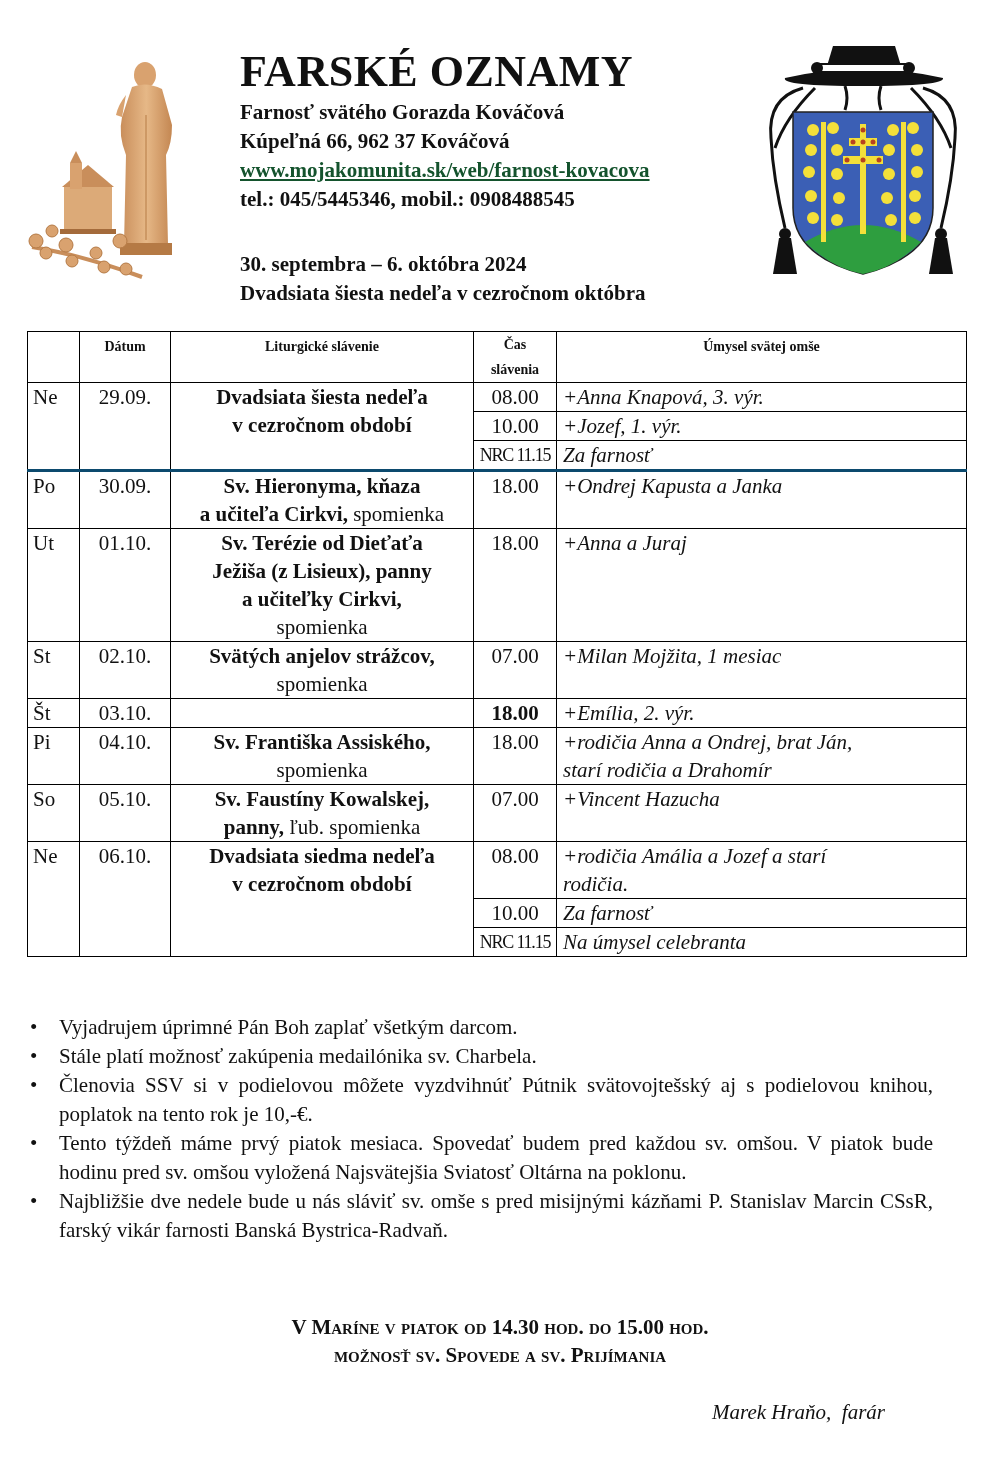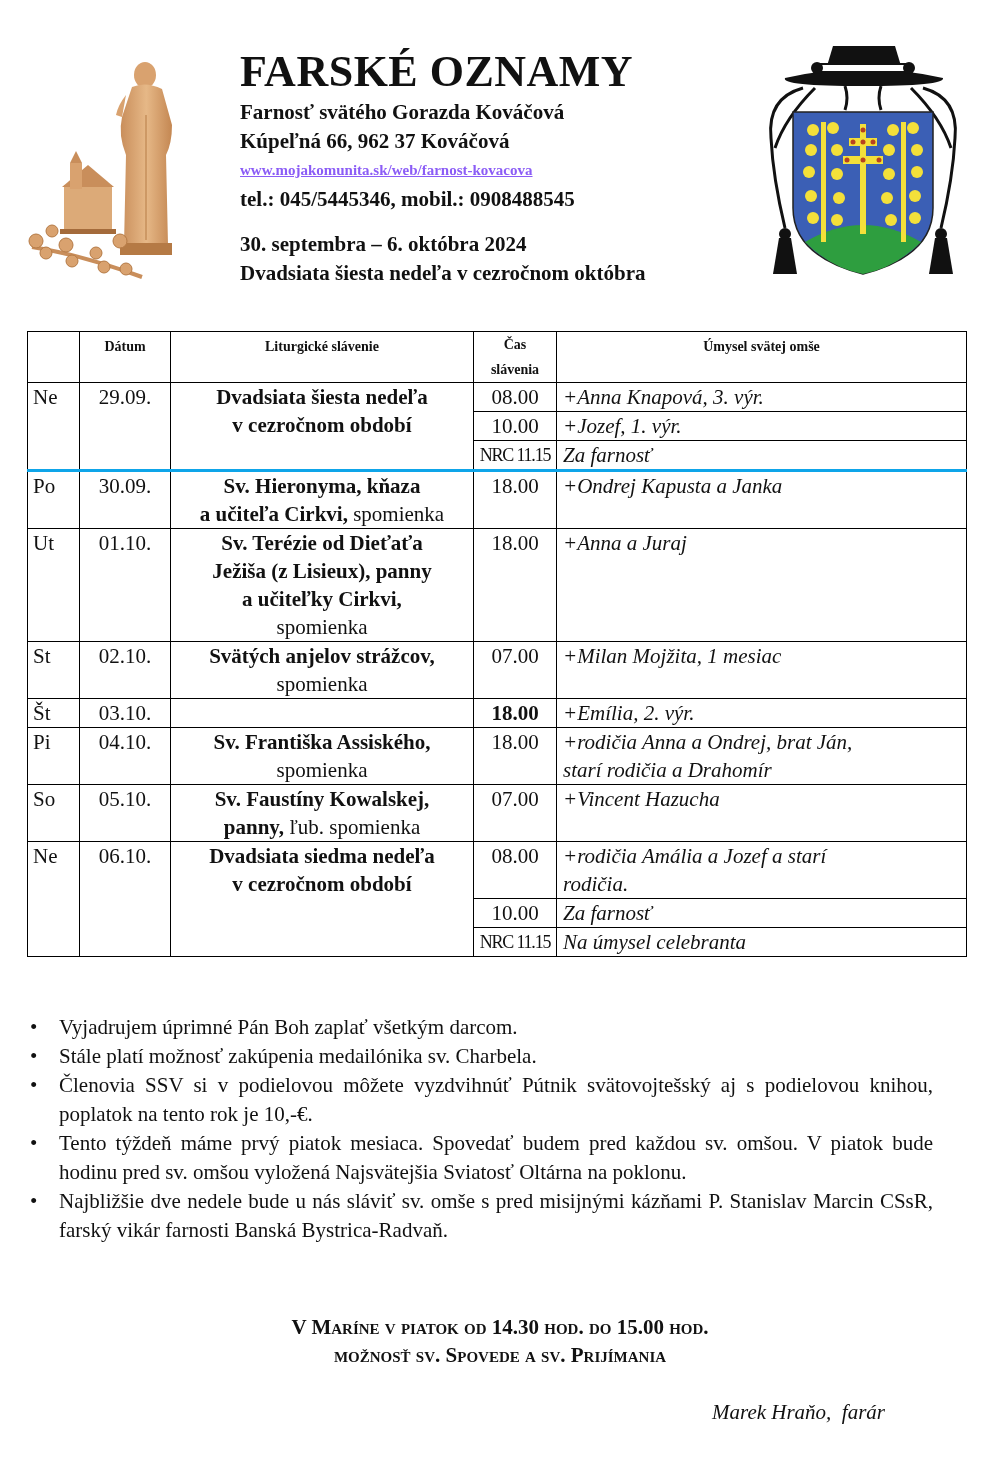--- a/index.html
+++ b/index.html
@@ -5,35 +5,35 @@
     html, body { margin: 0; padding: 0; background: #ffffff; }
     body { width: 999px; height: 1478px; position: relative; font-family: "Liberation Serif", "DejaVu Serif", serif; color: #111; overflow: hidden; }
 
     
     .header { position: absolute; left: 0; top: 0; width: 999px; height: 320px; }
     .statue { position: absolute; left: 22px; top: 55px; width: 170px; height: 230px; }
     .crest { position: absolute; left: 755px; top: 38px; width: 215px; height: 240px; }
     .title-block { position: absolute; left: 240px; top: 46px; width: 520px; text-align: left; }
     .title { font-size: 44px; font-weight: bold; line-height: 52px; letter-spacing: 0.5px; }
     .subline { font-size: 21px; font-weight: bold; line-height: 29px; }
-    .link { color: #8b5cf6; text-decoration: underline; font-size: 15px; font-weight: bold; line-height: 29px; margin-top: 33px; }
-    .week { margin-top: 16px; font-size: 21px; font-weight: bold; line-height: 29px; }
+    .link { color: #14532d; text-decoration: underline; font-size: 21px; font-weight: bold; line-height: 29px; margin-top: 33px; }
+    .week { margin-top: 36px; font-size: 21px; font-weight: bold; line-height: 29px; }
 
     
     table.sched { position: absolute; left: 27px; top: 331px; width: 940px; border-collapse: collapse; font-size: 21px; }
     table.sched td, table.sched th { border: 1px solid #000; vertical-align: top; padding: 0 6px; line-height: 28px; }
     table.sched th { font-weight: bold; font-size: 14px; line-height: 25px; text-align: center; padding-top: 2px; }
     .c-day { width: 40px; text-align: left; padding-left: 5px !important; }
     .c-date { width: 78px; text-align: center; }
     .c-lit { width: 290px; text-align: center; }
     .c-time { width: 76px; text-align: center; white-space: nowrap; padding: 0 3px !important; margin-top: 6px; }
     .c-int { text-align: left; font-style: italic; }
     .bold { font-weight: bold; }
     .nrc { font-size: 18px; letter-spacing: -1.2px; }
-    tr.thick-top td { border-top: 3px solid #0ea5e9; }
+    tr.thick-top td { border-top: 3px solid #0c4a6e; }
 
     
     ul.notes { position: absolute; left: 30px; top: 1013px; width: 903px; margin: 0; padding: 0; list-style: none; font-size: 21px; line-height: 29px; }
     ul.notes li { position: relative; padding-left: 29px; text-align: justify; }
     ul.notes li .bullet { position: absolute; left: 0; top: 0; }
 
     .closing { position: absolute; left: 160px; top: 1313px; width: 680px; text-align: center; font-weight: bold; font-variant: small-caps; font-size: 21px; line-height: 28px; }
     .signature { position: absolute; left: 712px; top: 1400px; font-style: italic; font-size: 21px; white-space: pre; }
   </style>
 </head>

